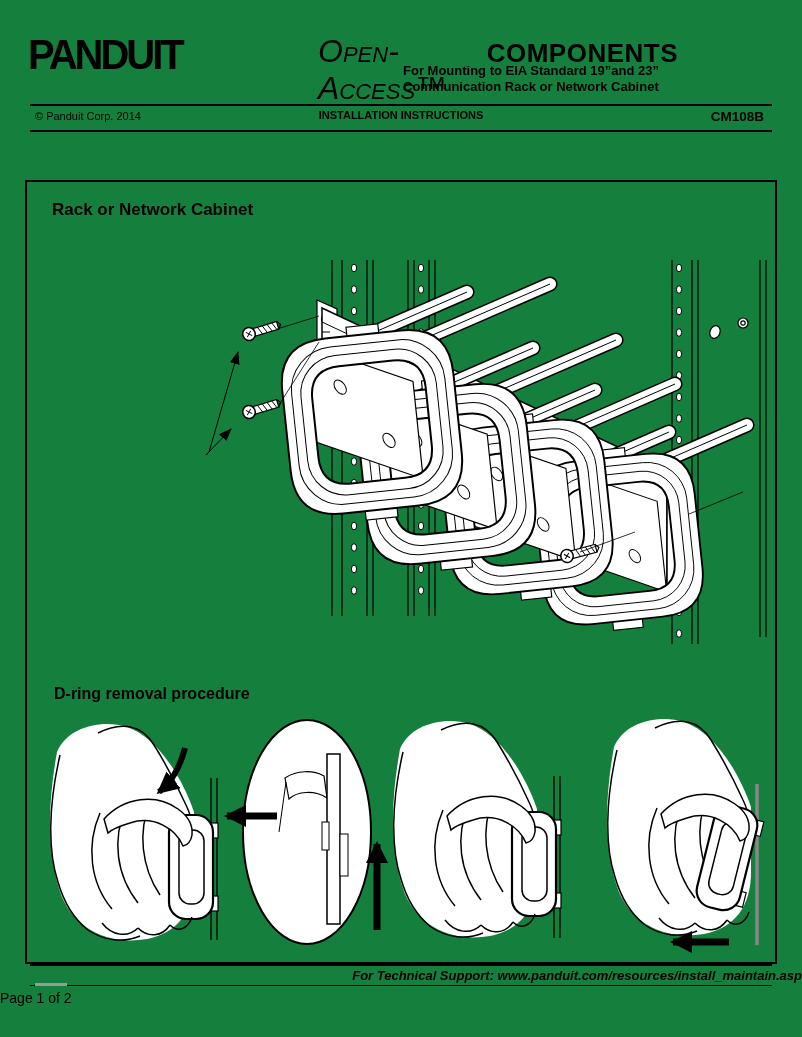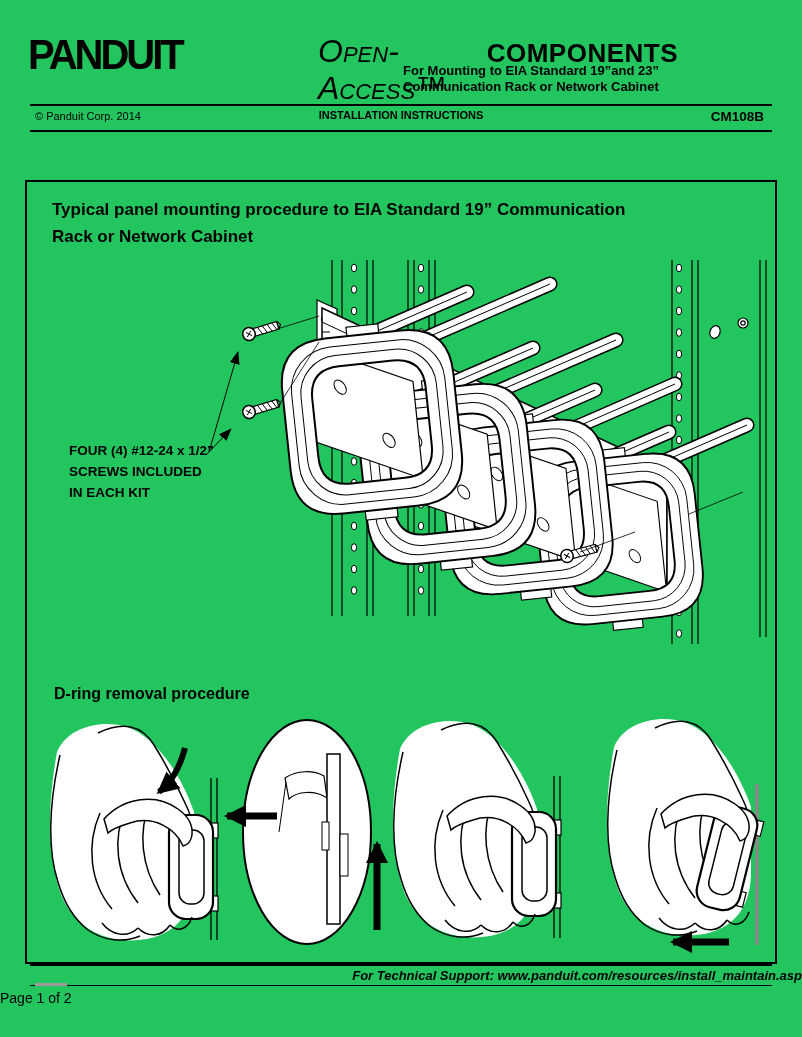--- a/index.html
+++ b/index.html
@@ -1,16 +1,16 @@
 <!DOCTYPE html>
 <html><head>
 <meta charset="utf-8">
 <style>
   html,body{margin:0;padding:0;background:#fff;}
-  #page{position:relative;width:802px;height:1037px;background:#22c55e;overflow:hidden;
+  #page{position:relative;width:802px;height:1037px;background:#15803d;overflow:hidden;
         font-family:"Liberation Sans",sans-serif;color:#000;}
   .abs{position:absolute;}
   .logo{left:28px;top:30px;font-size:40px;font-weight:bold;letter-spacing:-3px;
         transform:scaleY(1.08) scaleX(1.0);transform-origin:left top;}
   .product-row{left:318px;top:33px;width:360px;display:flex;gap:20px;align-items:baseline;justify-content:center;}
   .product-title{font-style:italic;font-weight:normal;font-variant:small-caps;font-size:32px;}
   .product-suffix{font-weight:bold;font-size:26px;letter-spacing:0.5px;}
   .subtitles{left:403px;top:63px;font-weight:bold;font-size:13px;line-height:16px;}
   .rule{background:#000;height:2px;left:30px;width:742px;}
   .copyright{left:35px;top:110px;font-size:11px;}
@@ -44,29 +44,23 @@
   </div>
 
   <div class="abs rule" style="top:104px"></div>
   <div class="abs copyright">© Panduit Corp. 2014</div>
   <div class="abs doctype">INSTALLATION INSTRUCTIONS</div>
   <div class="abs docnum">CM108B</div>
   <div class="abs rule" style="top:130px"></div>
 
   <div class="abs mainbox">
     <div class="abs s1title">
-      <div>Typical panel mounting procedure to EIA Standard 19” Communication</div>
       <div>Rack or Network Cabinet</div>
     </div>
 
-    <div class="abs callout">
-      <div>FOUR (4) #12-24 x 1/2”</div>
-      <div>SCREWS INCLUDED</div>
-      <div>IN EACH KIT</div>
-    </div>
 
     <div class="abs s2title">D-ring removal procedure</div>
 
     <svg class="abs figsvg" viewBox="0 0 748 778" stroke="#000" fill="none" stroke-width="1.2">
       <defs>
         <marker id="mArrS" markerUnits="userSpaceOnUse" markerWidth="16" markerHeight="12" refX="12" refY="5" orient="auto">
           <path d="M0,0 L13,5 L0,10 Z" fill="#000" stroke="none"></path>
         </marker>
         <marker id="mArrB" markerUnits="userSpaceOnUse" markerWidth="26" markerHeight="24" refX="19" refY="11" orient="auto">
           <path d="M0,0 L22,11 L0,22 Z" fill="#000" stroke="none"></path>

